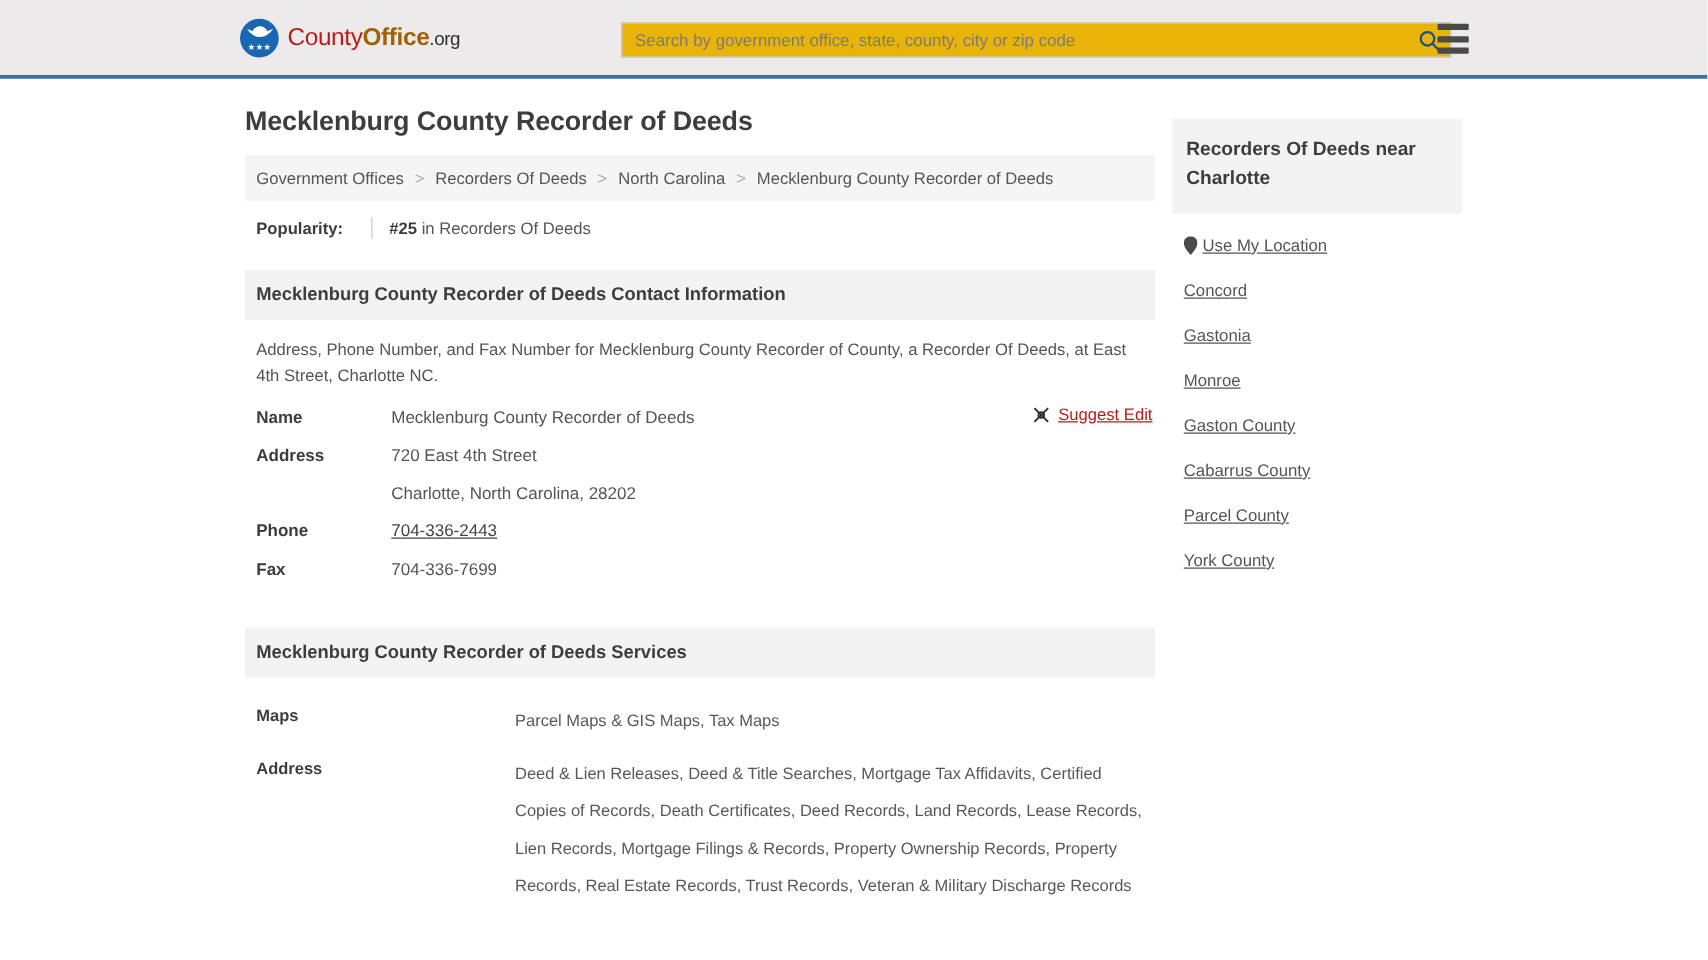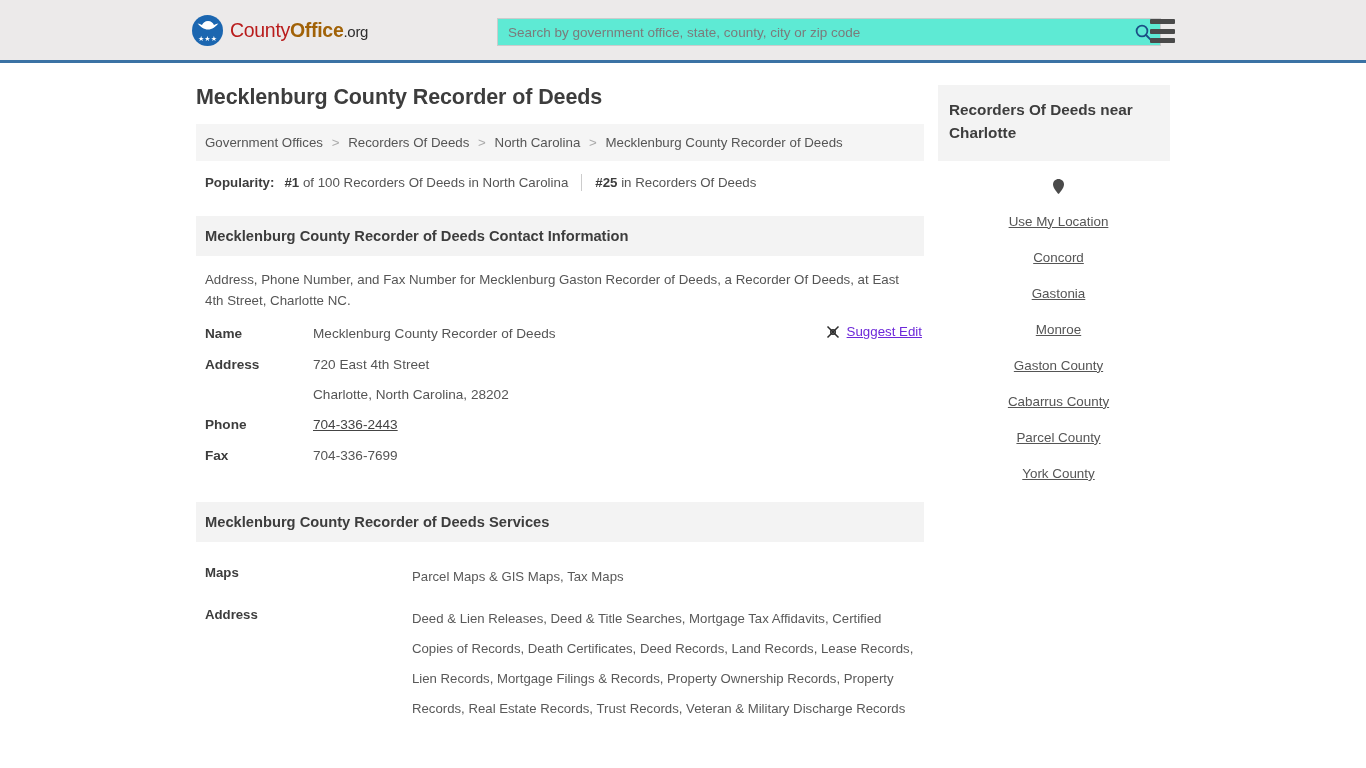--- a/index.html
+++ b/index.html
@@ -57,21 +57,21 @@
     white-space: nowrap;
   }
   .logo-text .county { color: #b91c1c; }
   .logo-text .office { color: #a16207; font-weight: bold; }
   .logo-text .org { color: #2d2d2d; font-size: 15px; }
 
   .search-box {
     position: absolute;
     left: 497px; top: 18px;
     width: 664px; height: 28px;
-    background: #5eead4;
+    background: #eab308;
     border: 1px solid #cccccc;
     display: flex;
     align-items: center;
   }
   .search-input {
     border: none;
     outline: none;
     background: transparent;
     flex: 1;
     height: 100%;
@@ -113,21 +113,21 @@
     position: relative;
     width: 1366px;
   }
   .main-col {
     position: absolute;
     left: 196px; top: 22px;
     width: 728px;
   }
   .side-col {
     position: absolute;
-    left: 938px; top: 22px;
+    left: 938px; top: 32px;
     width: 232px;
   }
 
   h1.page-title {
     font-size: 21.5px;
     color: #3d3d3d;
     margin: 0 0 14px 0;
     font-weight: bold;
     letter-spacing: -0.1px;
   }
@@ -203,21 +203,21 @@
     text-decoration: underline;
   }
 
   .suggest-edit {
     position: absolute;
     right: 2px; top: 5px;
     display: flex;
     align-items: center;
     gap: 7px;
     font-size: 13.3px;
-    color: #6d28d9;
+    color: #b91c1c;
     text-decoration: none;
     cursor: pointer;
   }
   .suggest-edit .label { text-decoration: underline; }
 
   
   .svc-row {
     display: flex;
     align-items: flex-start;
     padding: 6px 9px;
@@ -248,24 +248,23 @@
   .side-card h2 {
     margin: 0;
     font-size: 15.3px;
     font-weight: bold;
     color: #3d3d3d;
     line-height: 1.5;
   }
   .side-links { padding: 18px 0 0 9px; }
   .side-link-row {
     display: flex;
-    align-items: center;
-    gap: 20px;
+    align-items: flex-end;
+    gap: 4px;
     margin-bottom: 21px;
-    flex-direction: column;
   }
   .side-link {
     font-size: 13.4px;
     color: #555555;
     text-decoration: underline;
     cursor: pointer;
   }
   .pin-icon { width: 11px; height: 15px; flex: none; }
 </style>
 </head>
@@ -313,28 +312,27 @@
       <span class="sep">&gt;</span>
       <span class="crumb">Recorders Of Deeds</span>
       <span class="sep">&gt;</span>
       <span class="crumb">North Carolina</span>
       <span class="sep">&gt;</span>
       <span class="crumb">Mecklenburg County Recorder of Deeds</span>
     </div>
 
     <div class="popularity">
       <span class="lbl">Popularity:</span>
-      <span><span class="rank">#1</span><span> of 100 Recorders Of Deeds in North Carolina</span></span>
       <span class="pop-divider"></span>
       <span><span class="rank">#25</span><span> in Recorders Of Deeds</span></span>
     </div>
 
     <div class="section-head">Mecklenburg County Recorder of Deeds Contact Information</div>
 
-    <div class="section-desc">Address, Phone Number, and Fax Number for Mecklenburg Gaston Recorder of Deeds, a Recorder Of Deeds, at East 4th Street, Charlotte NC.</div>
+    <div class="section-desc">Address, Phone Number, and Fax Number for Mecklenburg County Recorder of County, a Recorder Of Deeds, at East 4th Street, Charlotte NC.</div>
 
     <div class="info-table">
 
       <div class="info-row">
         <div class="info-label">Name</div>
         <div class="info-value">Mecklenburg County Recorder of Deeds</div>
         <a class="suggest-edit">
           <svg width="14" height="14" viewBox="0 0 14 14" xmlns="http://www.w3.org/2000/svg">
             <path d="M1.5 1.5 L12.5 12.5 M12.5 1.5 L1.5 12.5" stroke="#2d2d2d" stroke-width="1.5" fill="none"></path>
             <circle cx="7" cy="7" r="2.3" fill="none" stroke="#2d2d2d" stroke-width="1.4"></circle>

